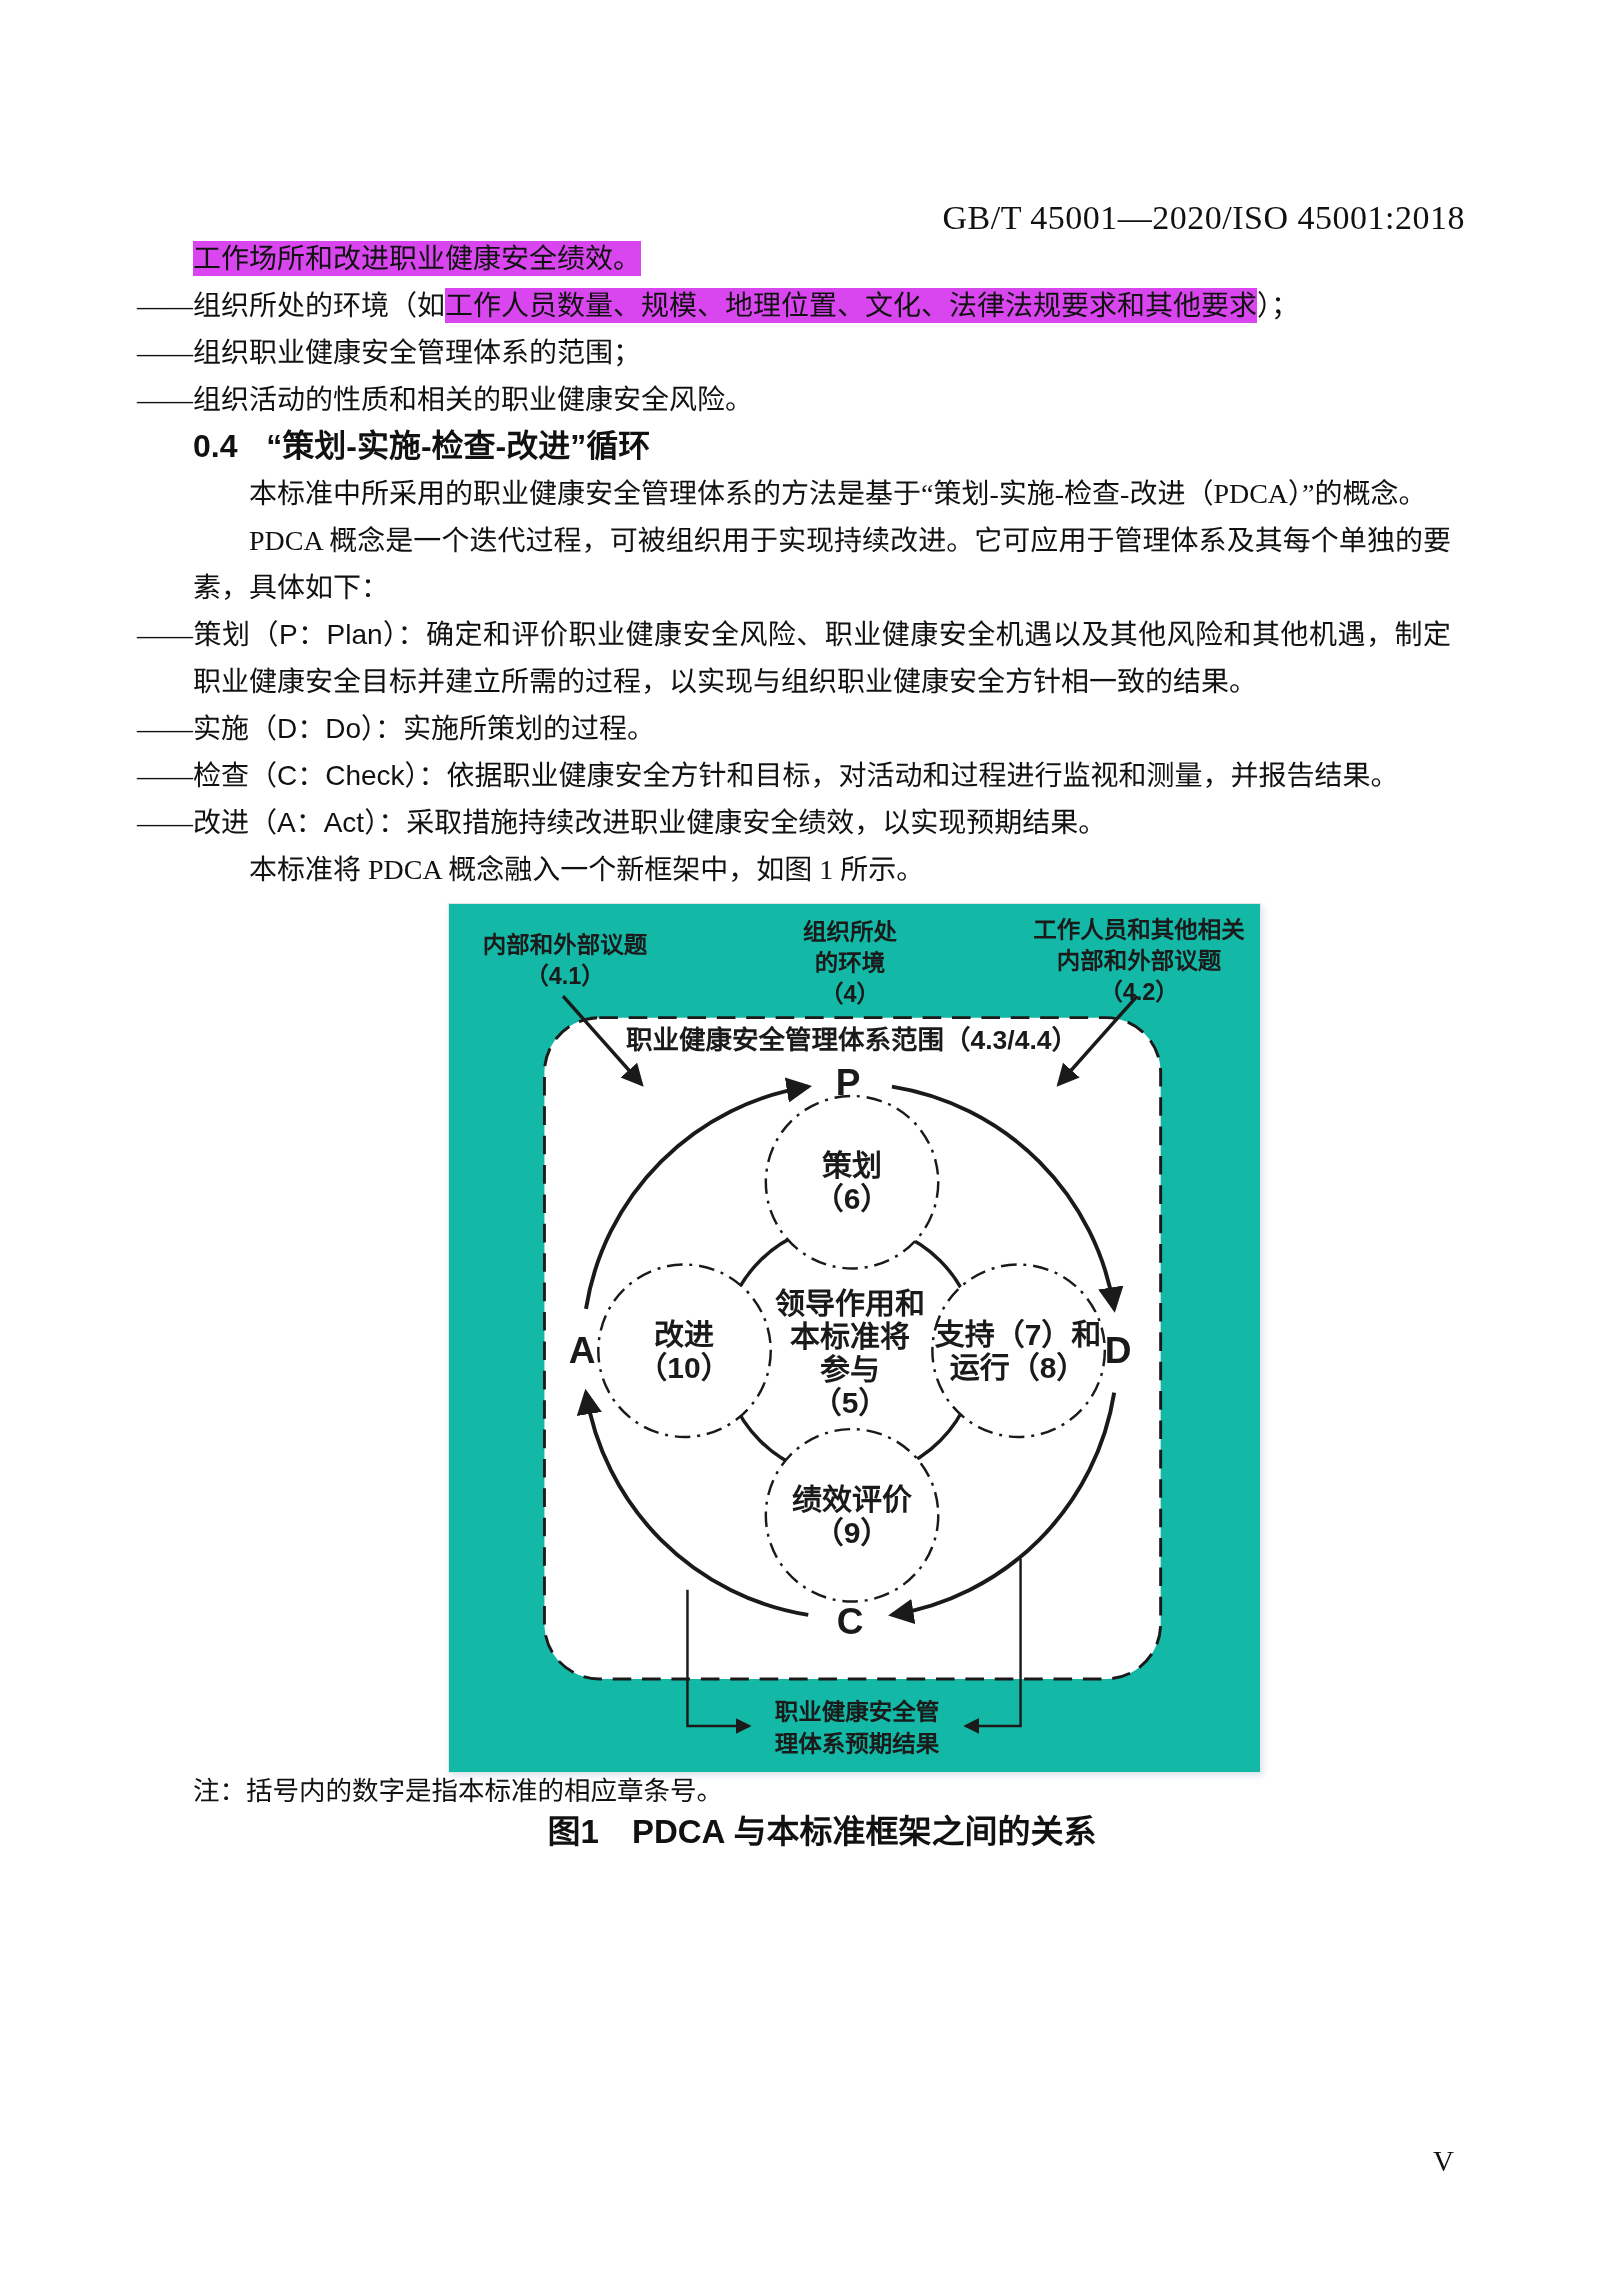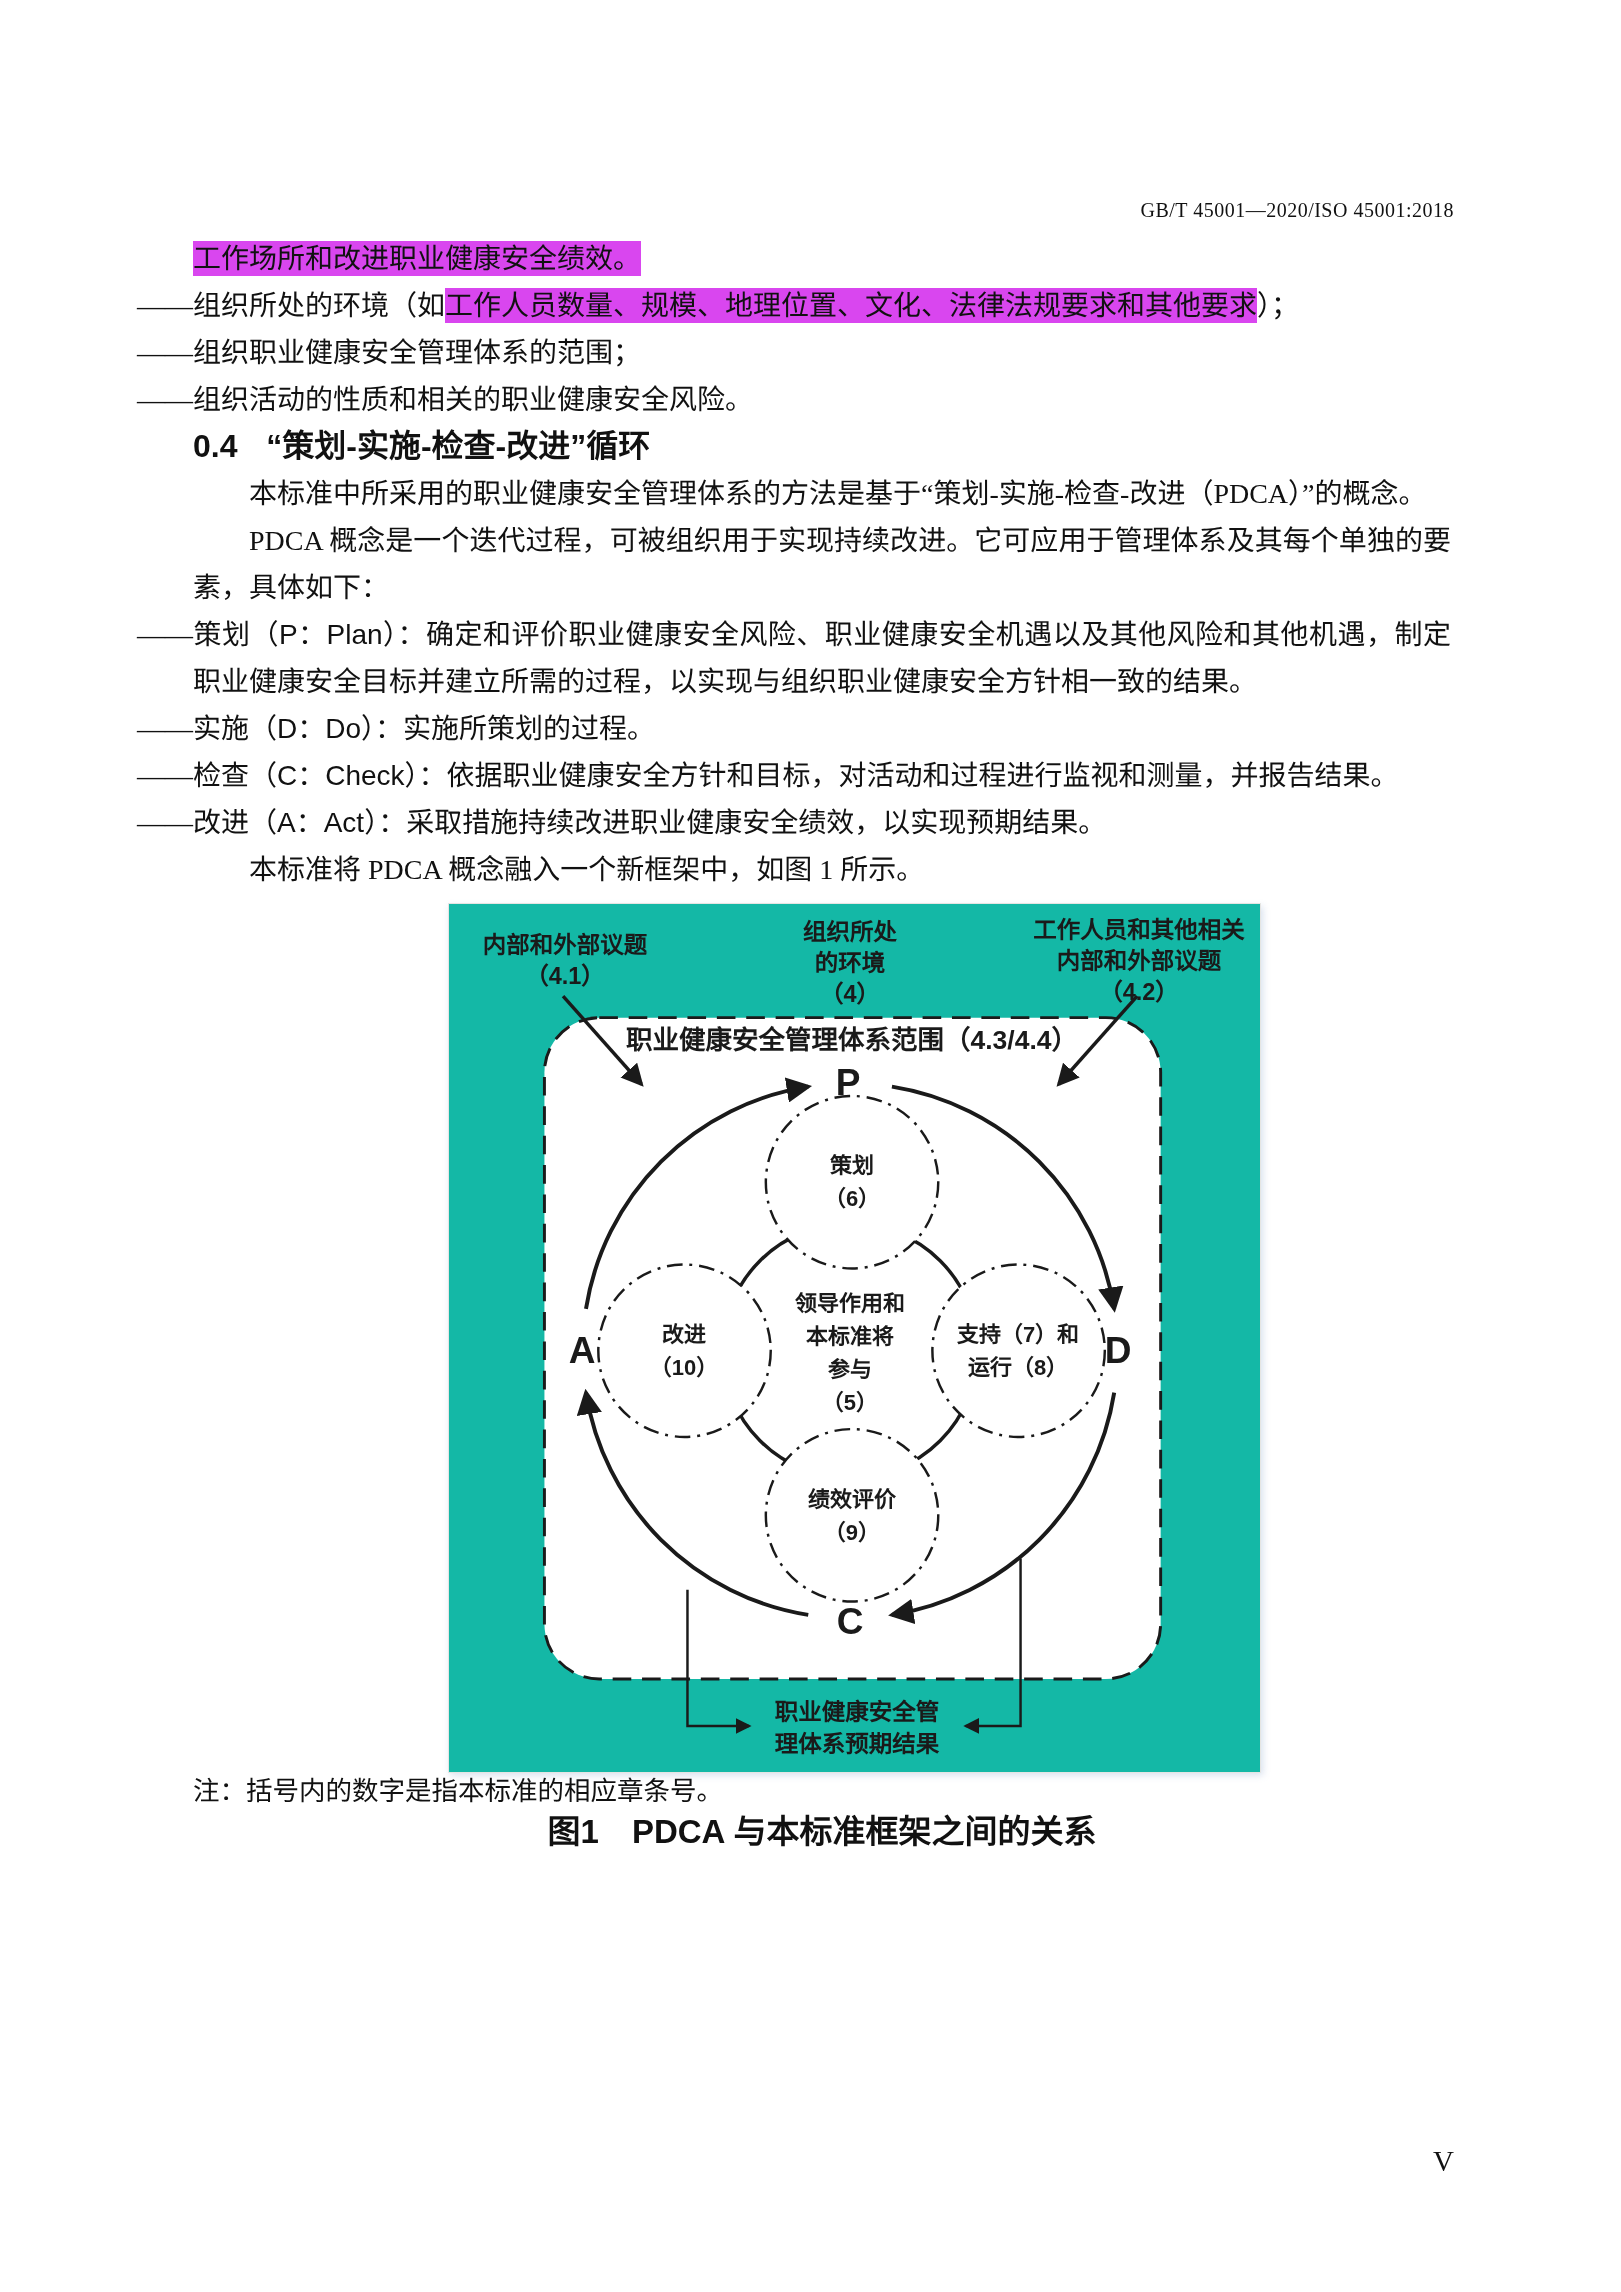--- a/index.html
+++ b/index.html
@@ -5,22 +5,22 @@
   html,body{margin:0;padding:0;background:#ffffff;}
   .page{
     position:relative;
     width:1621px;height:2293px;
     background:#ffffff;
     font-family:"Liberation Serif", serif;
     color:#111111;
     overflow:hidden;
   }
   .running-header{
-    position:absolute;top:199px;right:167px;
-    font-size:20px;letter-spacing:0.5px;
+    position:absolute;top:199px;right:156px;
+    font-size:34px;letter-spacing:0.5px;
   }
   .content{
     position:absolute;left:193px;top:235px;width:1258px;
     font-size:28px;line-height:47px;text-align:justify;
   }
   .content p{margin:0;}
   .para{text-indent:2em;}
   .dash-item{margin-left:4em;text-indent:-2em;}
   mark.hl{background:#d946ef;color:inherit;padding:2px 0;}
   .latin{font-family:"Liberation Sans", sans-serif;}
@@ -42,21 +42,21 @@
     font-family:"Liberation Sans", sans-serif;
     color:#1a1a1a;
   }
   .figure-box svg{position:absolute;left:0;top:0;}
   .fig-label{
     position:absolute;transform:translate(-50%,-50%);
     font-weight:bold;text-align:center;white-space:nowrap;
     line-height:31px;font-size:23.5px;
   }
   .fig-scope{font-size:26.5px;line-height:29px;}
-  .fig-circle-label{font-size:22px;line-height:33px;}
+  .fig-circle-label{font-size:30px;line-height:33px;}
   .fig-letter{font-size:37px;line-height:37px;}
   .fig-outcome{font-size:23.5px;line-height:32px;}
   
   .fig-note{
     margin:41px 0 0 57px;
     font-size:26.5px;line-height:37px;text-align:left;text-indent:0;
   }
   .fig-caption{
     margin-top:7.8px;text-align:center;text-indent:0;
     font-family:"Liberation Sans", sans-serif;

